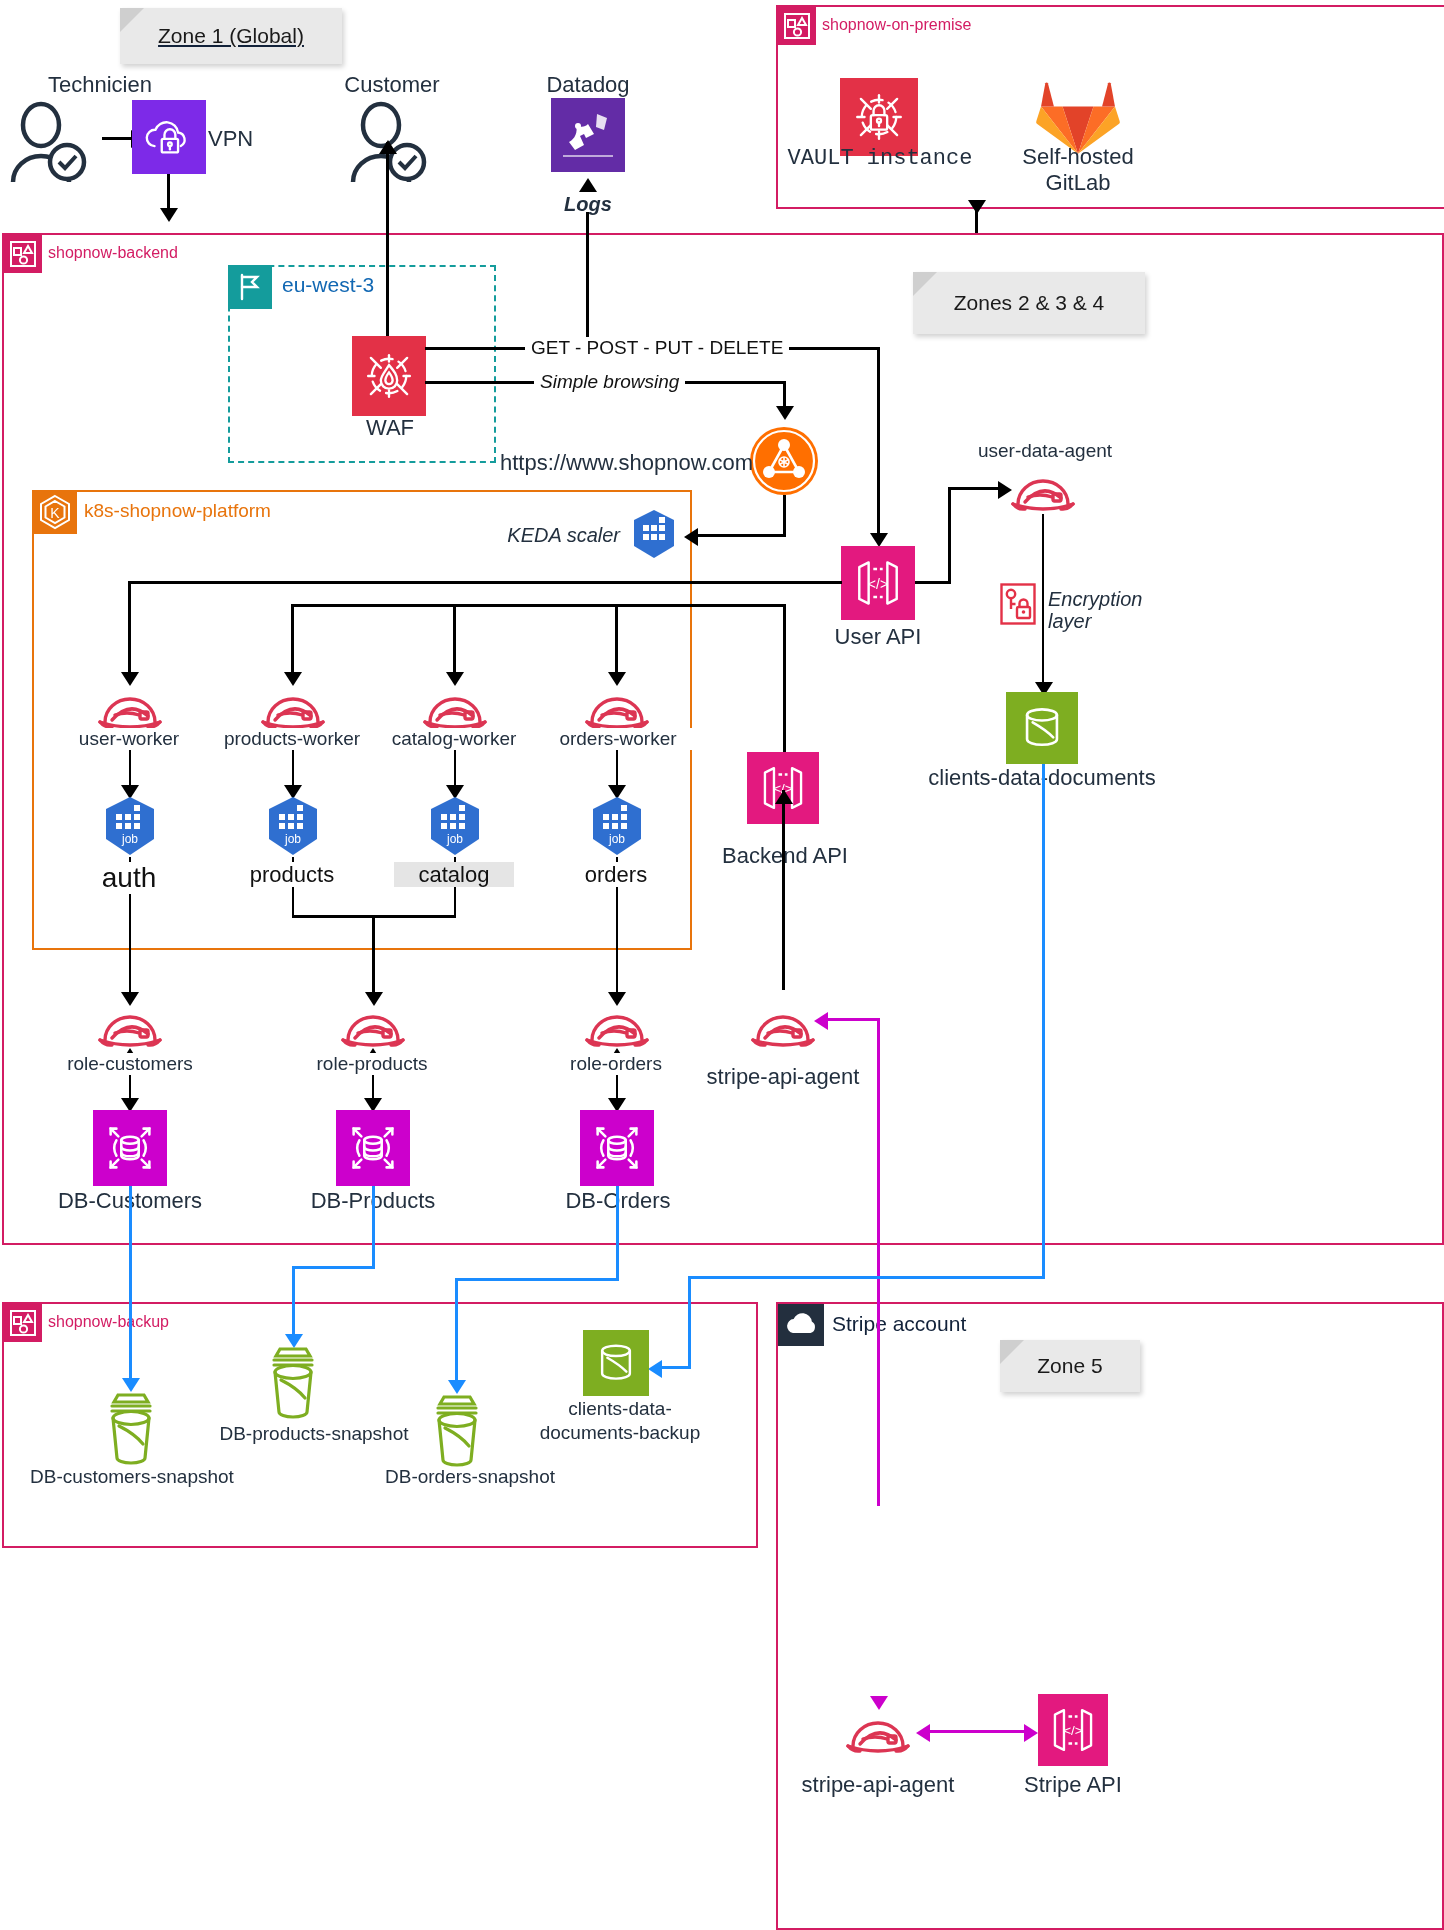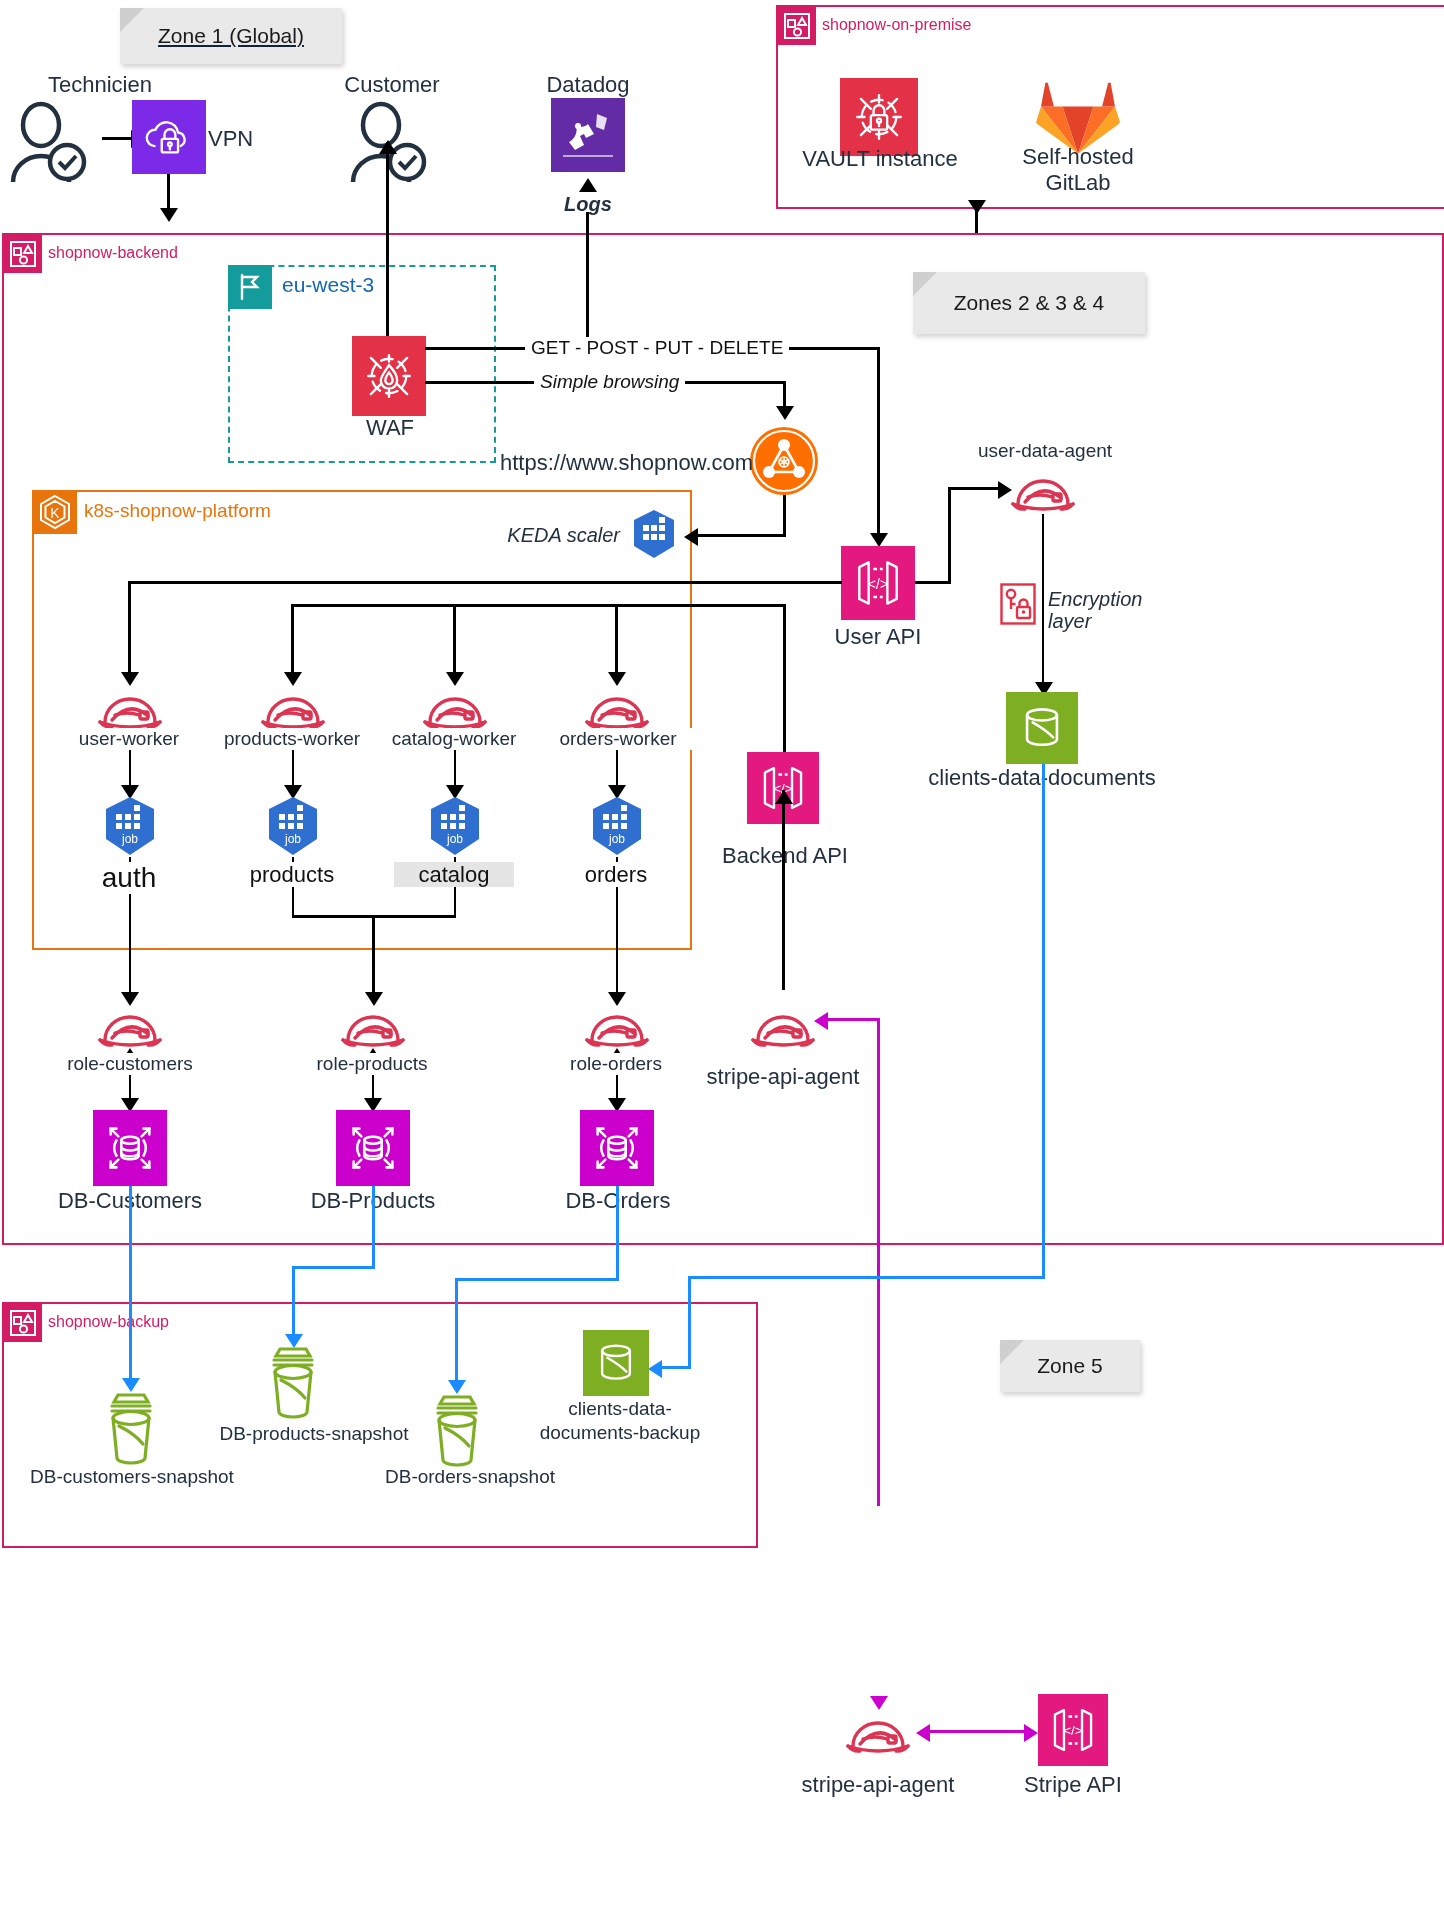--- a/index.html
+++ b/index.html
@@ -91,21 +91,21 @@
           <line x1="32" y1="48" x2="32" y2="56"></line>
         <line x1="8" y1="32" x2="16" y2="32"></line>
           <line x1="48" y1="32" x2="56" y2="32"></line>
         <rect x="23" y="30" width="18" height="16" rx="2"></rect>
         <path d="M26 30 v-5 a6 6 0 0 1 12 0 v5"></path>
         <circle cx="32" cy="36" r="2.2"></circle>
           <line x1="32" y1="38" x2="32" y2="42"></line>
       </g>
     </svg>
   </div>
-  <div class="lbl big abs" style="left:770px;top:146px;width:220px;">VAULT instance</div>
+  <div class="lbl big abs" style="left:770px;top:146px;width:220px;font-family:Liberation Mono, monospace;">VAULT instance</div>
 
   <div class="tile" style="left:1035px;top:74px;width:86px;height:84px;">
     <svg width="86" height="84" viewBox="0 0 100 96">
       <path d="M50 92 L68 37 H32 Z" fill="#e24329"></path>
       <path d="M50 92 L32 37 H7 Z" fill="#fc6d26"></path>
       <path d="M7 37 L1.5 54 a3 3 0 0 0 1.1 3.4 L50 92 Z" fill="#fca326"></path>
       <path d="M7 37 H22 L15 10 a1.6 1.6 0 0 0-3 0 Z" fill="#e24329"></path>
       <path d="M50 92 L68 37 H93 Z" fill="#fc6d26"></path>
       <path d="M93 37 L98.5 54 a3 3 0 0 1-1.1 3.4 L50 92 Z" fill="#fca326"></path>
       <path d="M93 37 H78 L85 10 a1.6 1.6 0 0 1 3 0 Z" fill="#e24329"></path>
@@ -156,20 +156,28 @@
       <svg width="38" height="38" viewBox="0 0 38 38">
           <rect x="7" y="7" width="24" height="24" fill="none" stroke="#fff" stroke-width="2"></rect>
           <rect x="10" y="13" width="7" height="7" fill="none" stroke="#fff" stroke-width="2"></rect>
           <path d="M24 11 l4 7 h-8 z" fill="none" stroke="#fff" stroke-width="2"></path>
           <circle cx="19.5" cy="25" r="3.6" fill="none" stroke="#fff" stroke-width="2"></circle>
         </svg>
     </div>
     <div class="ztitle">shopnow-backup</div>
   </div>
 
+  <div class="zonebox" style="left:776px;top:1302px;width:664px;height:624px;">
+    <div class="zicon" style="background:#232f3e;width:46px;height:42px;">
+      <svg width="46" height="42" viewBox="0 0 46 42">
+          <path d="M15 29 a7 7 0 0 1 .6-13.9 a9.5 9.5 0 0 1 18.2 2.4 a6.3 6.3 0 0 1-1.3 11.5 Z" fill="#fff"></path>
+        </svg>
+    </div>
+    <div class="ztitle" style="left:54px;line-height:42px;color:#12223a;font-size:21px;">Stripe account</div>
+  </div>
 
   <div class="lbl big abs" style="left:0px;top:72px;width:200px;">Technicien</div>
   <div class="tile" style="left:5px;top:100px;width:92px;height:85px;">
     <svg width="92" height="85" viewBox="0 0 92 85">
       <g stroke="#23303f" stroke-width="4.5" fill="none">
         <ellipse cx="36" cy="25" rx="18" ry="21"></ellipse>
         <path d="M8 82 a28 26 0 0 1 56 0"></path>
         <circle cx="62" cy="62" r="17" fill="#fff"></circle>
         <path d="M54 62 l6 6 l11 -12" stroke-width="4"></path>
       </g>

